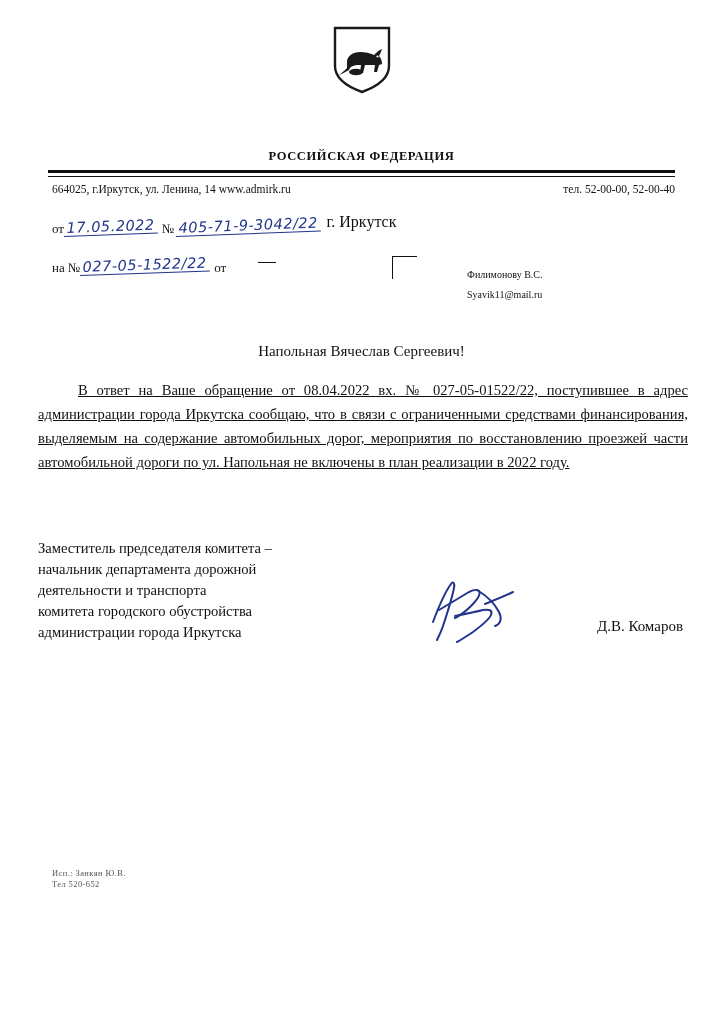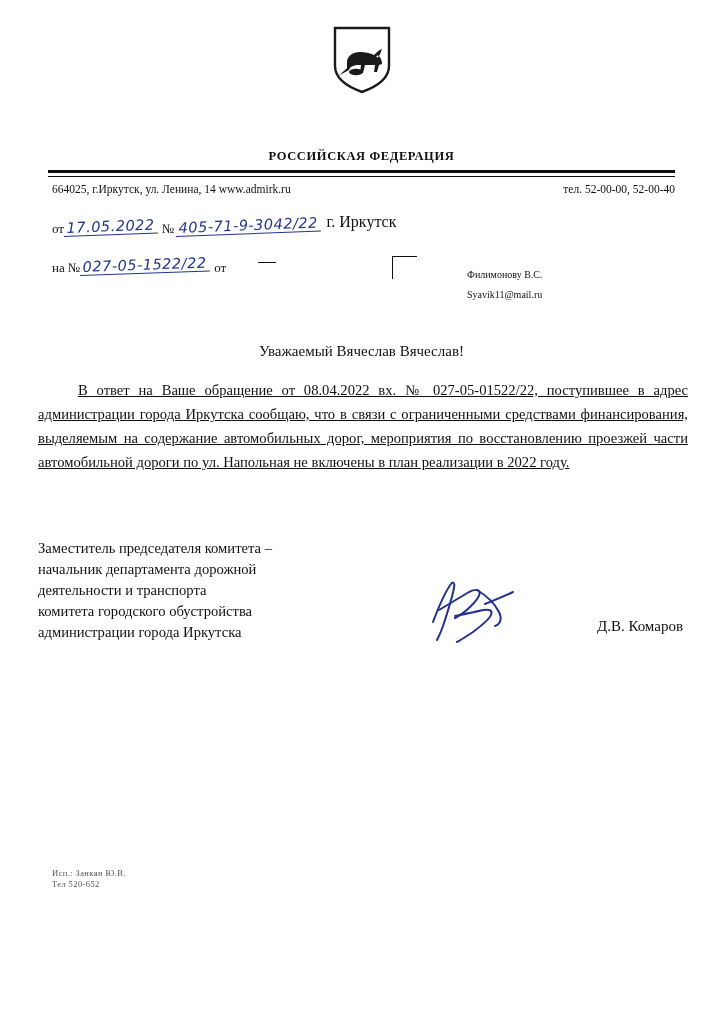--- a/index.html
+++ b/index.html
@@ -265,21 +265,21 @@
     </div>
   </div>
   <div class="ref-dash"></div>
 
   <div class="addressee-corner"></div>
   <div class="addressee">
     <div>Филимонову В.С.</div>
     <div>Syavik11@mail.ru</div>
   </div>
 
-  <div class="greeting">Уважаемый Вячеслав Вячеслав!</div>
+  <div class="greeting">Напольная Вячеслав Сергеевич!</div>
   <div class="body-text">В ответ на Ваше обращение от 08.04.2022 вх. № 027-05-01522/22, поступившее в адрес администрации города Иркутска сообщаю, что в связи с ограниченными средствами финансирования, выделяемым на содержание автомобильных дорог, мероприятия по восстановлению проезжей части автомобильной дороги по ул. Напольная не включены в план реализации в 2022 году.</div>
 
   <div class="sign-block">Заместитель председателя комитета –
 начальник департамента дорожной
 деятельности и транспорта
 комитета городского обустройства
 администрации города Иркутска</div>
 
   <div class="signature-mark">
     <svg width="110" height="80" viewBox="0 0 110 80" xmlns="http://www.w3.org/2000/svg">

